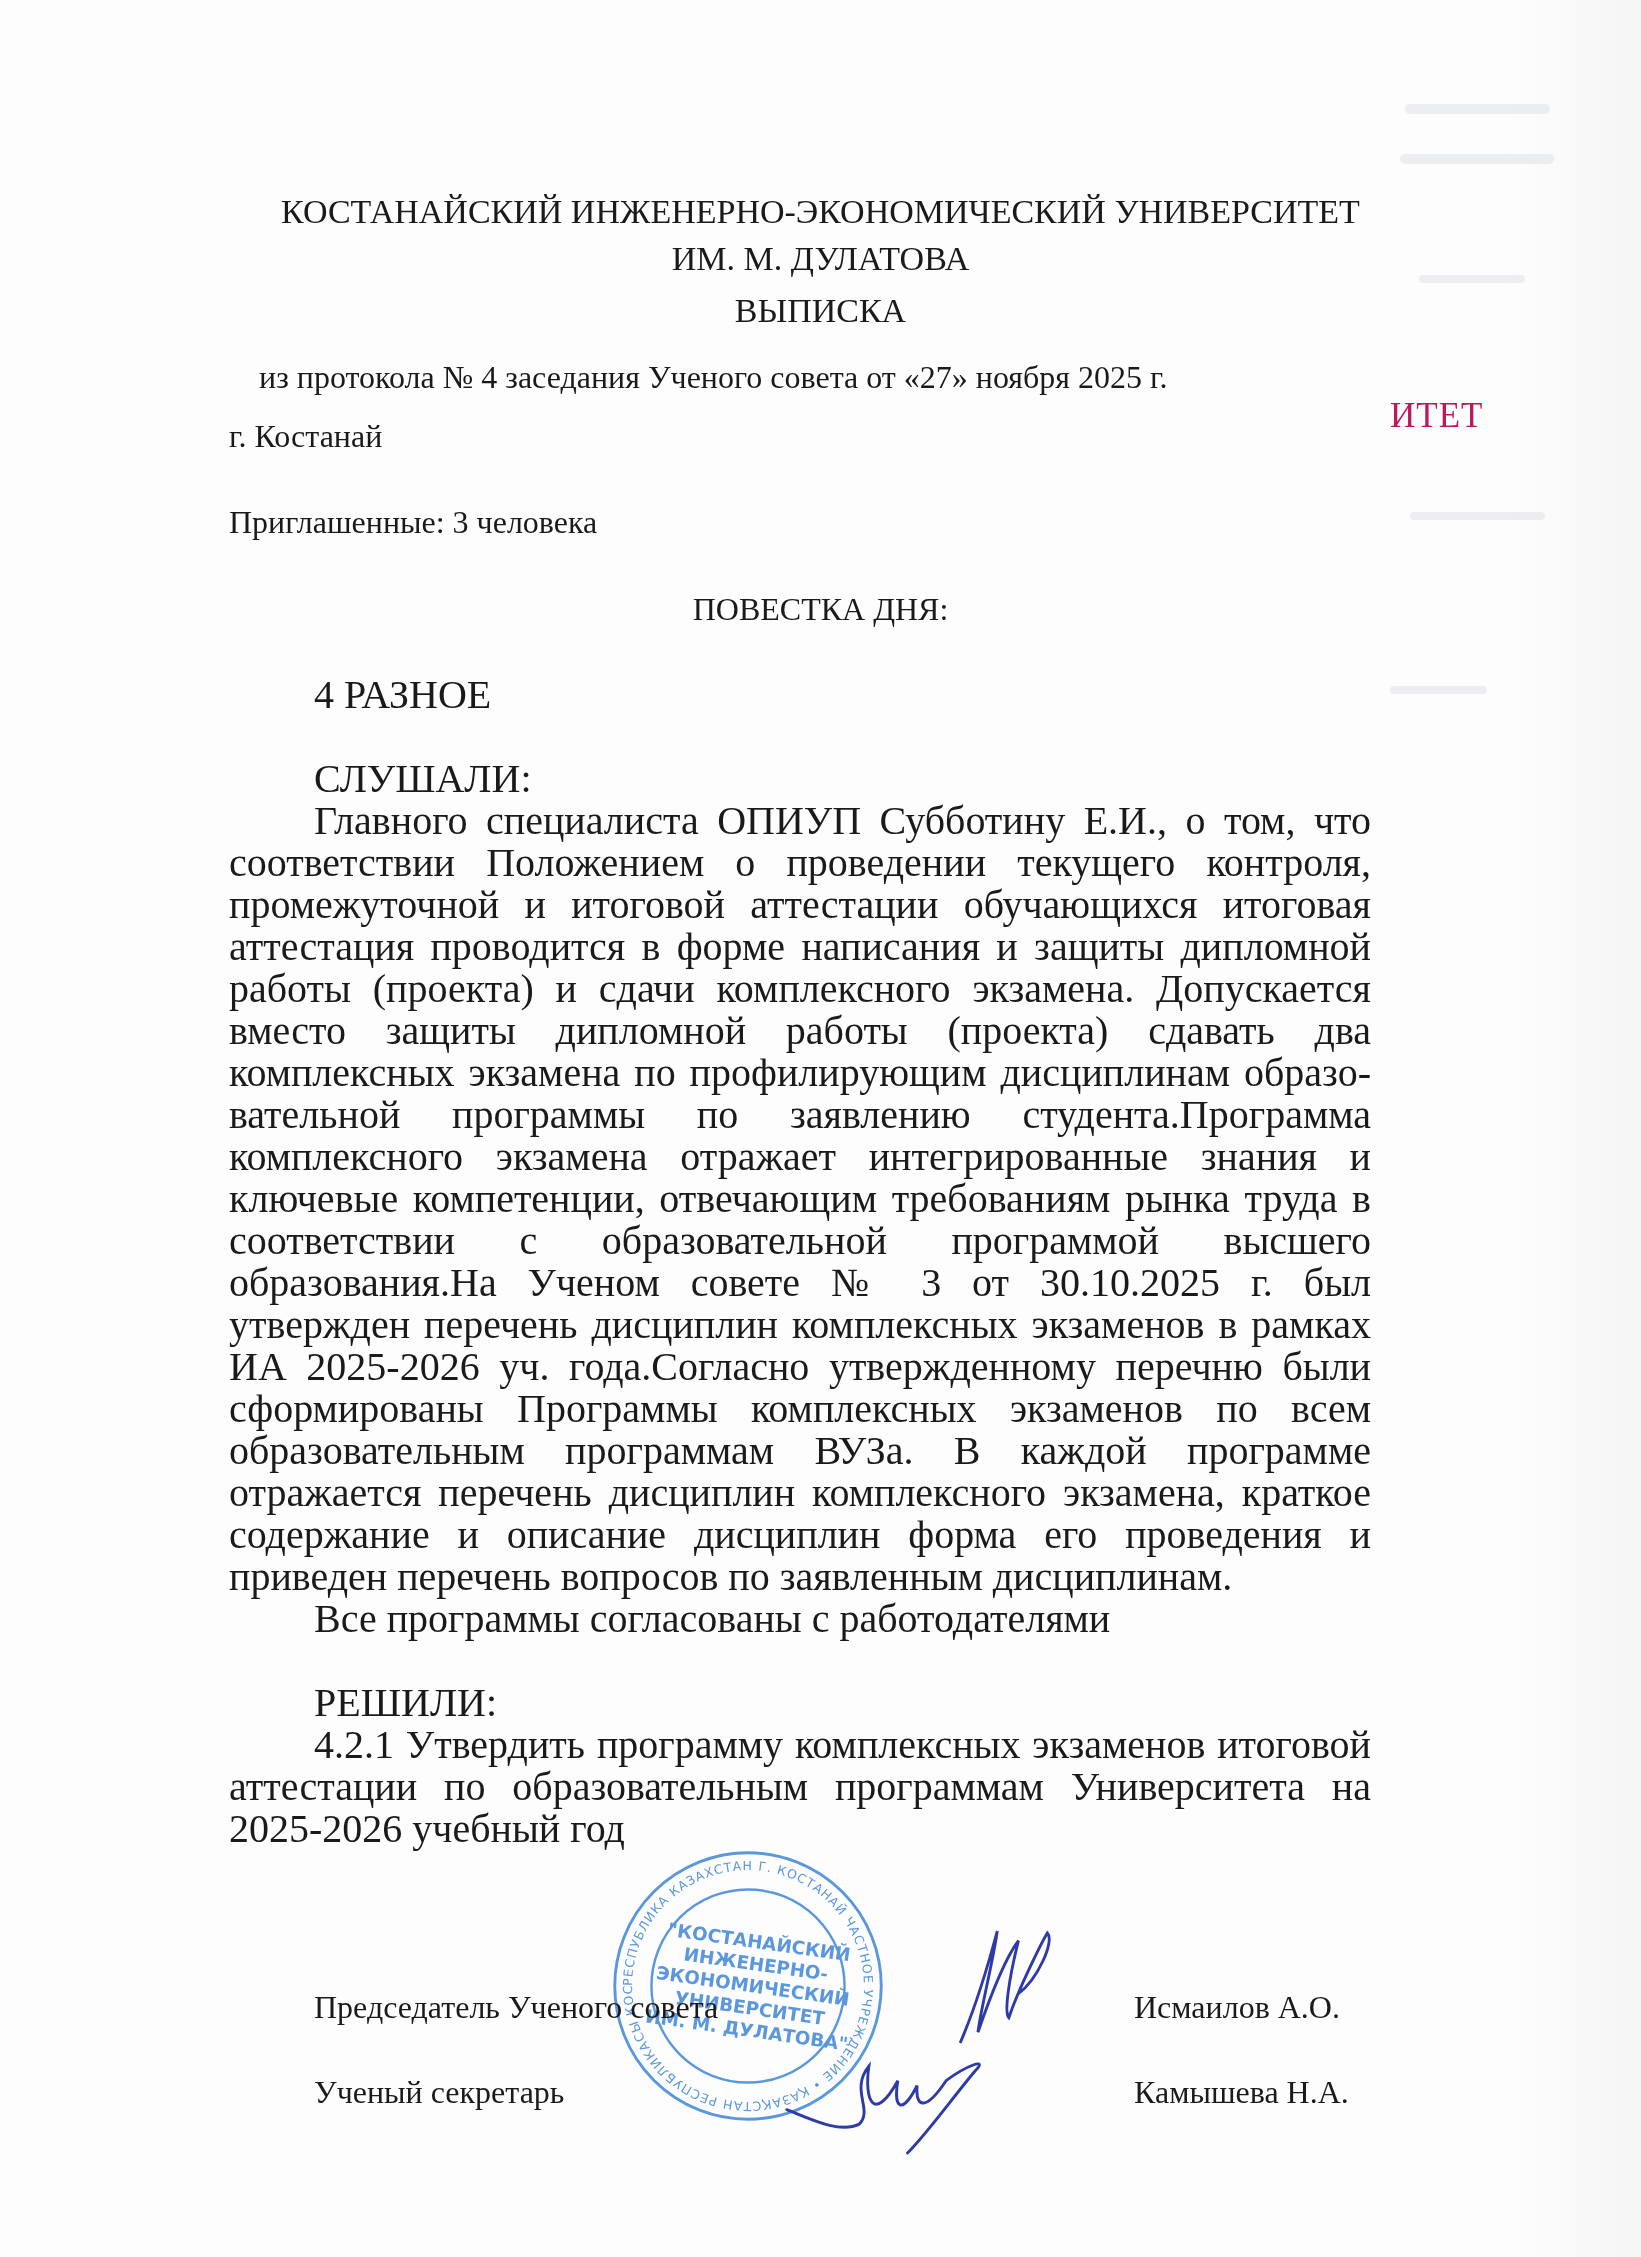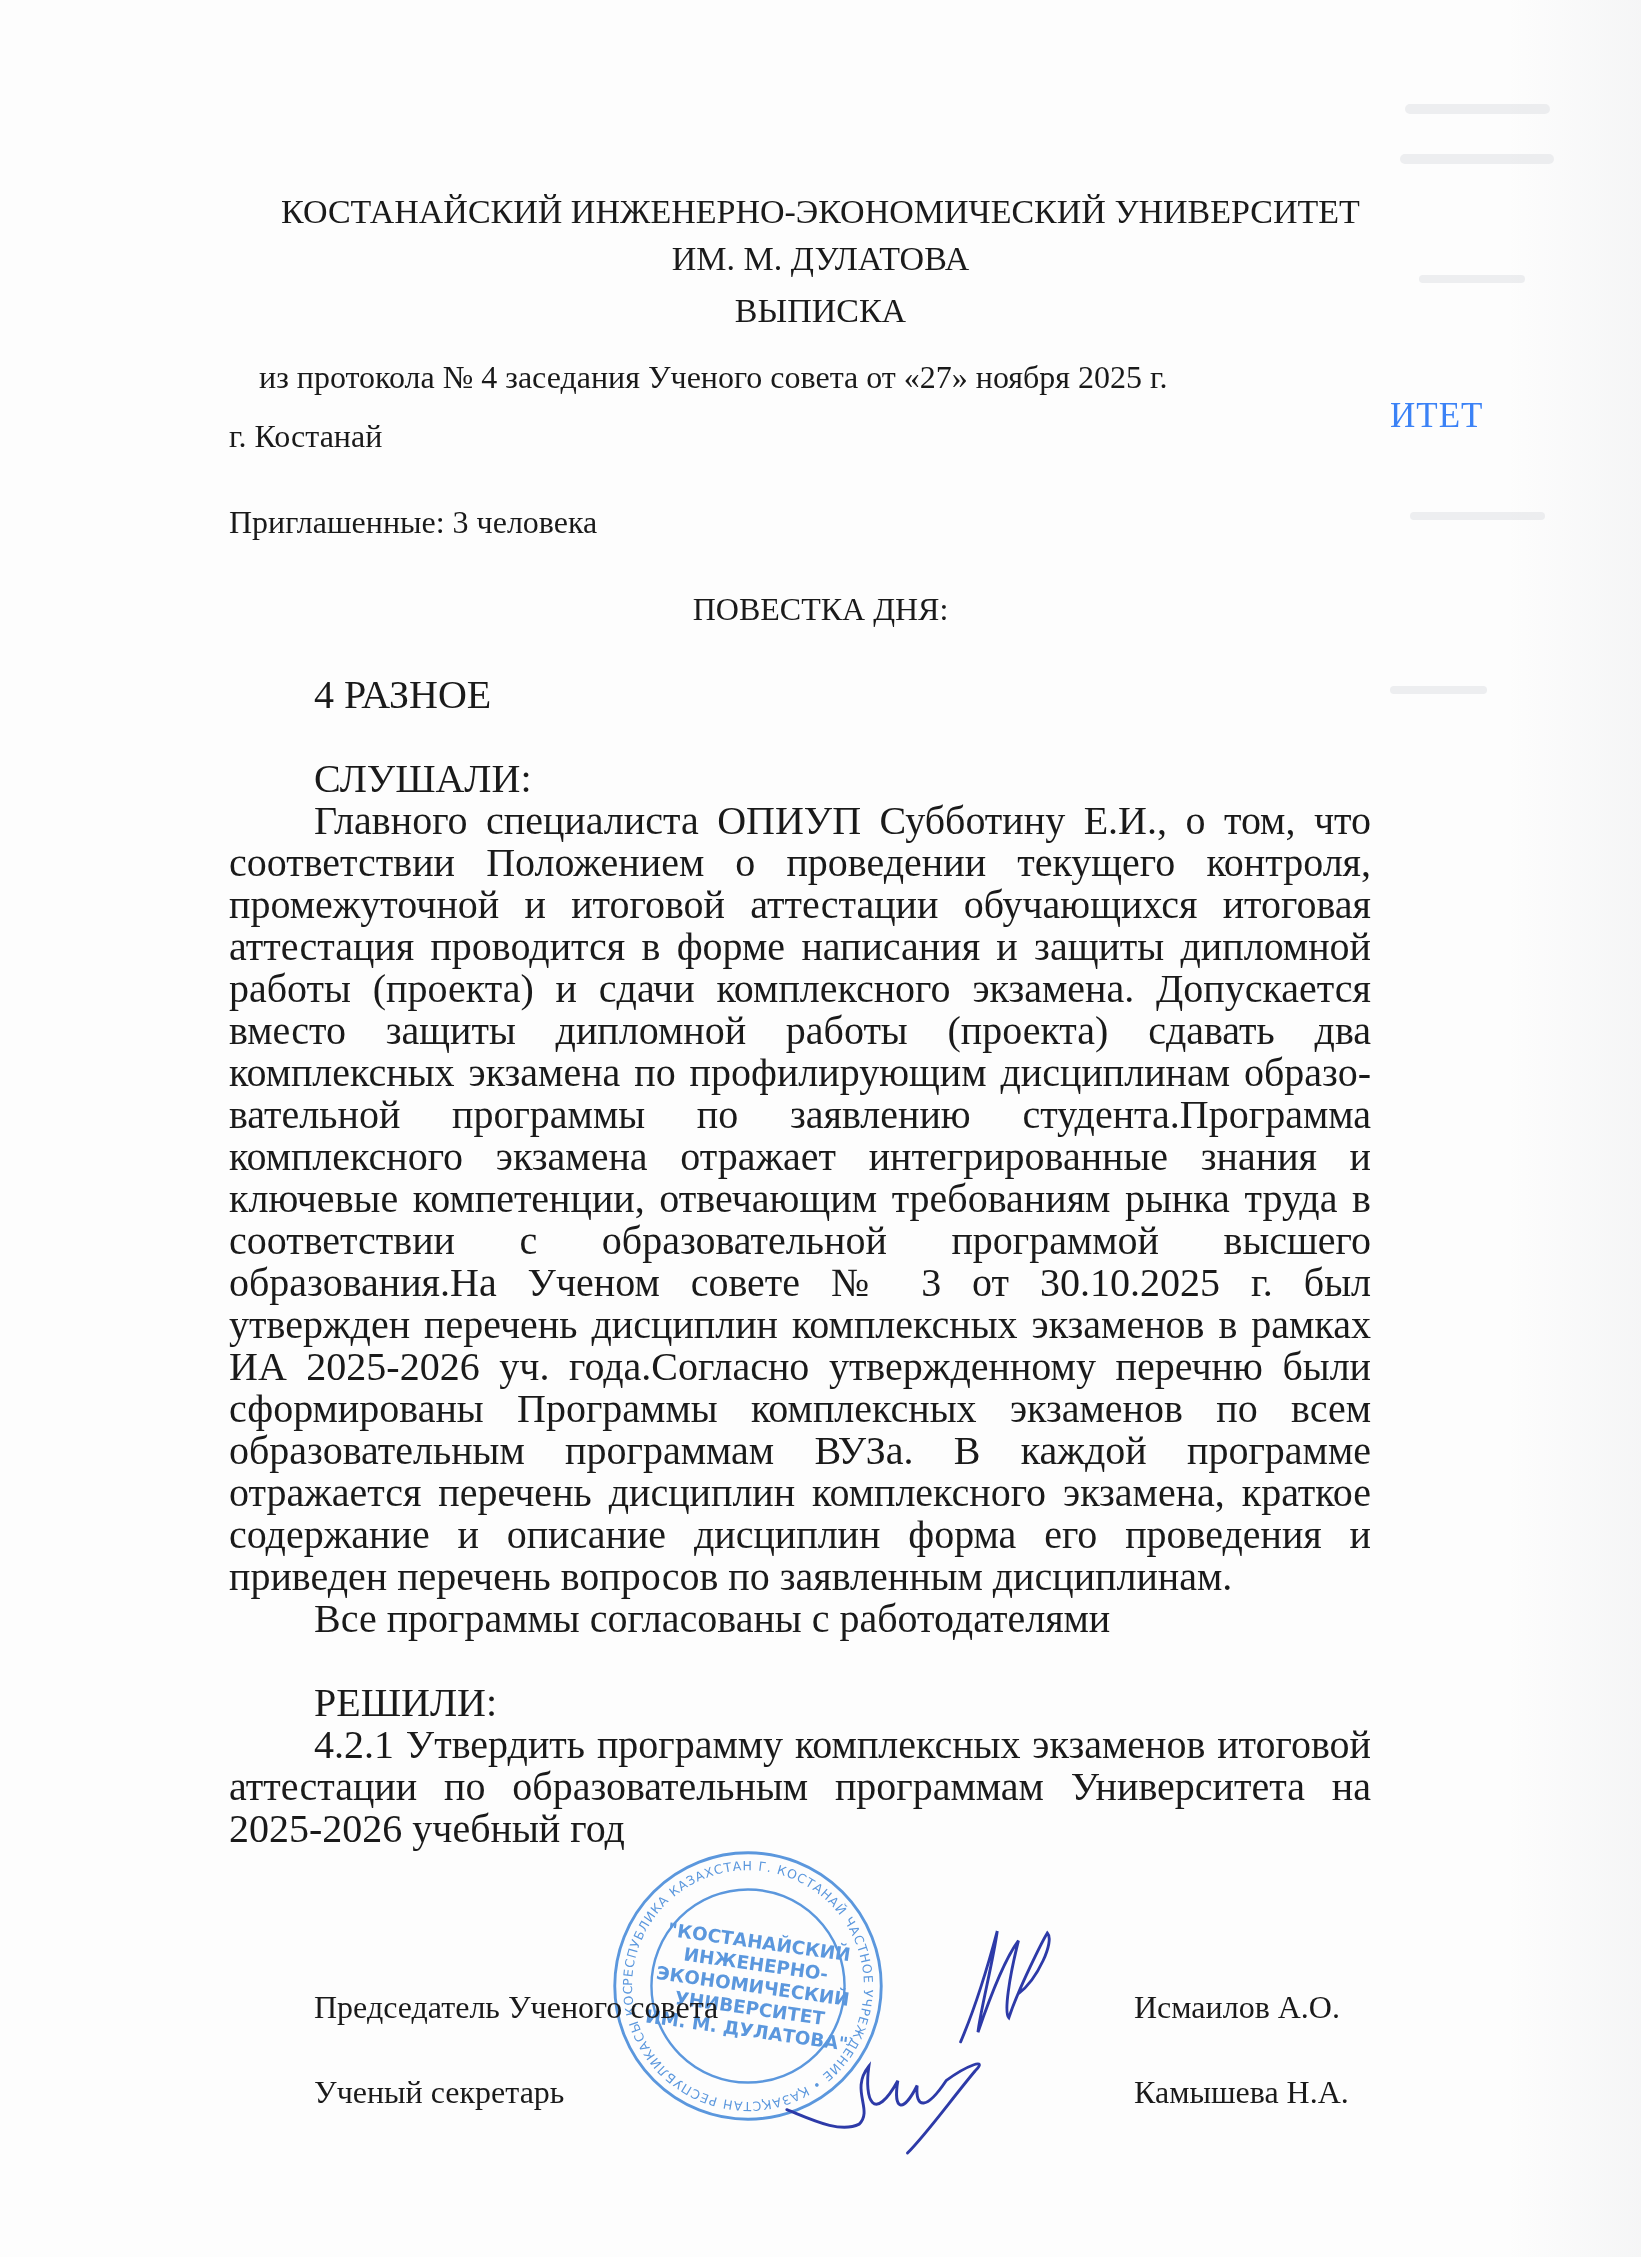--- a/index.html
+++ b/index.html
@@ -5,21 +5,21 @@
   html, body { margin: 0; padding: 0; }
   body {
     width: 1641px; height: 2257px; position: relative; overflow: hidden;
     background: #fdfdfd;
     font-family: "Liberation Serif", "DejaVu Serif", serif;
     color: #1a1a1a;
   }
   .page { position: absolute; left: 0; top: 0; width: 1641px; height: 2257px; }
 
   
-  .ghost { position: absolute; color: #3b82f6; font-size: 35px; letter-spacing: 1px; }
+  .ghost { position: absolute; color: #be185d; font-size: 35px; letter-spacing: 1px; }
   .smudge { position: absolute; background: #e6e7ea; border-radius: 5.8px; opacity: .7; }
   .edge-shadow { position: absolute; right: 0; top: 0; width: 135px; height: 2257px;
     background: linear-gradient(to right, rgba(0,0,0,0), rgba(120,125,135,0.06)); }
 
   .center { position: absolute; left: 0; width: 1641px; text-align: center; }
   .title { font-size: 34px; line-height: 46px; }
   .line { position: absolute; font-size: 32px; white-space: nowrap; }
 
   .body-block {
     position: absolute; left: 229px; width: 1142px;

